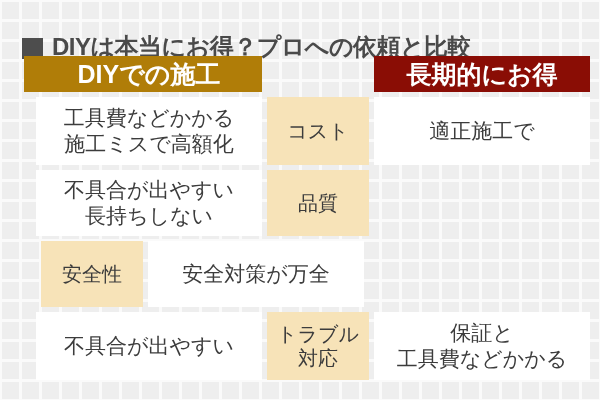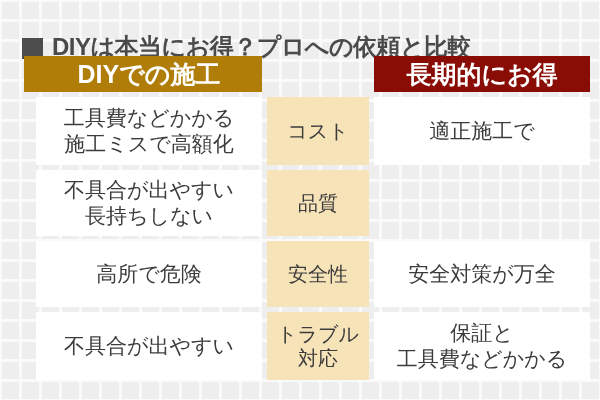--- a/index.html
+++ b/index.html
@@ -159,25 +159,20 @@
         </span>
       </div>
       <div class="cell label col-mid">
         <span class="txt">
           <span>品質</span>
         </span>
       </div>
     </div>
 
     <div class="row row-body row-h3">
-      <div class="cell col-left">
-        <span class="txt">
-          <span>高所で危険</span>
-        </span>
-      </div>
       <div class="cell label col-mid">
         <span class="txt">
           <span>安全性</span>
         </span>
       </div>
       <div class="cell col-right">
         <span class="txt">
           <span>安全対策が万全</span>
         </span>
       </div>

